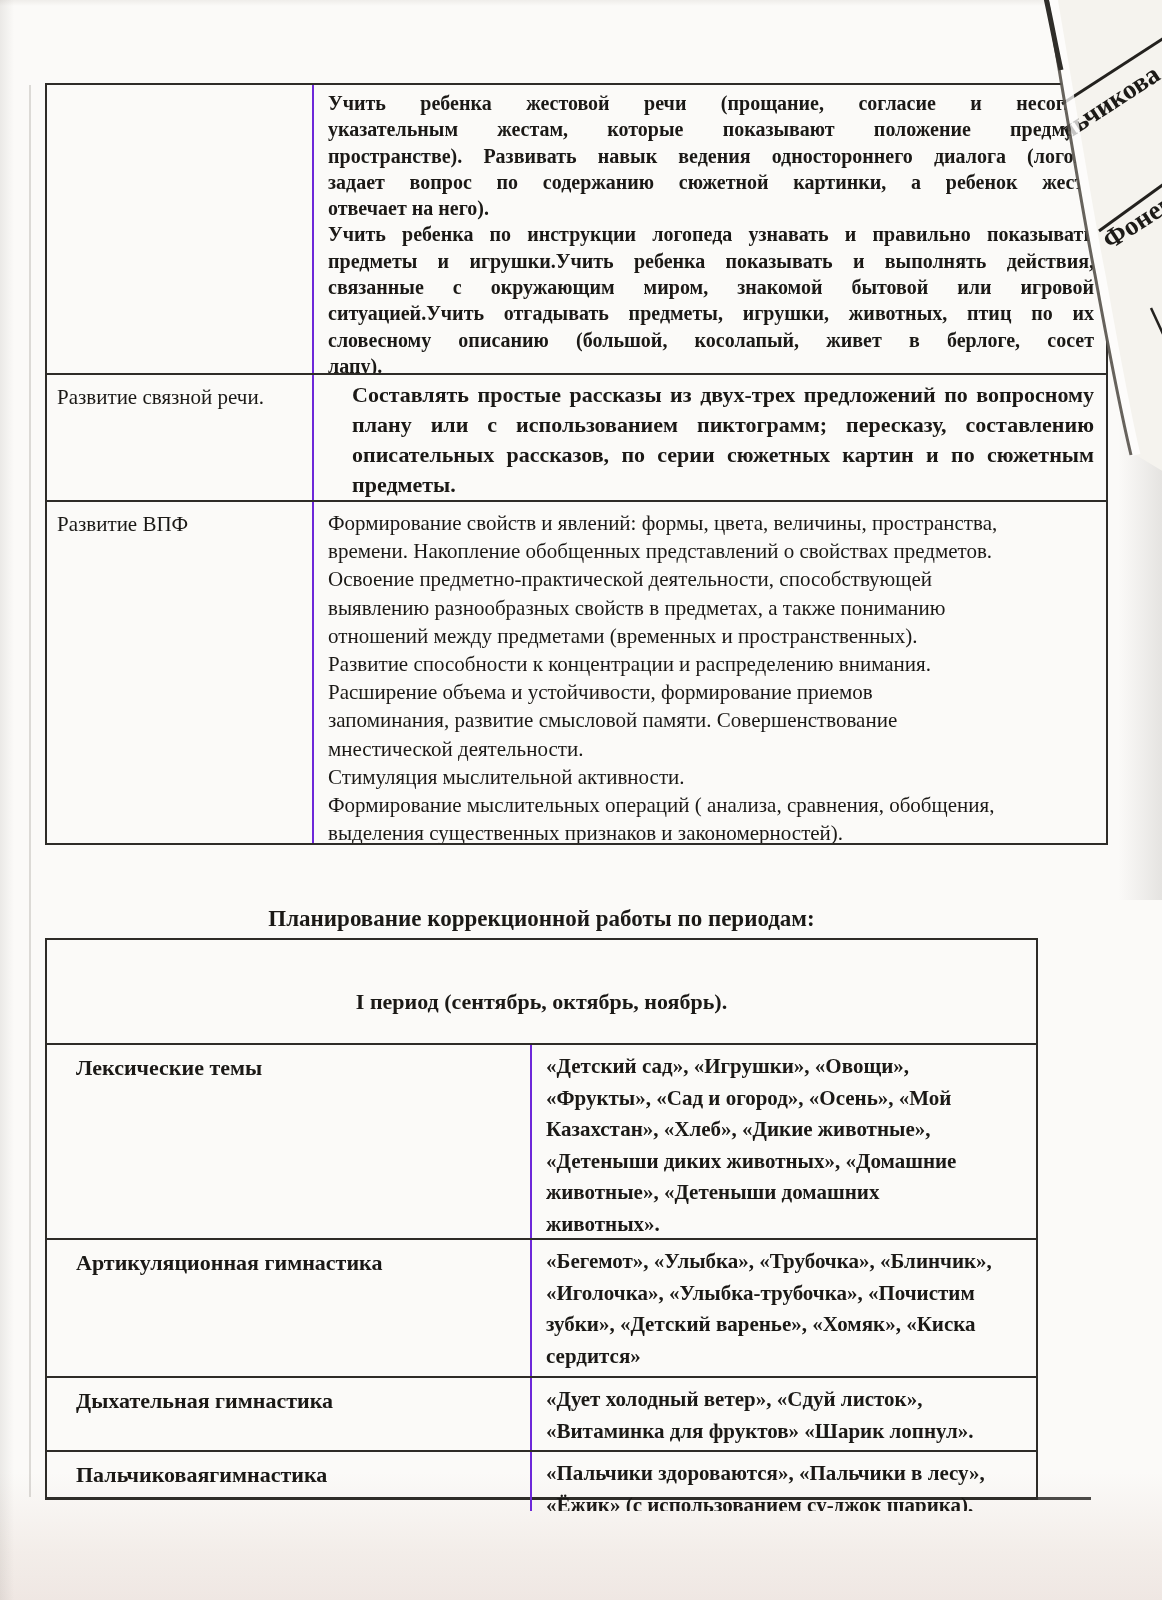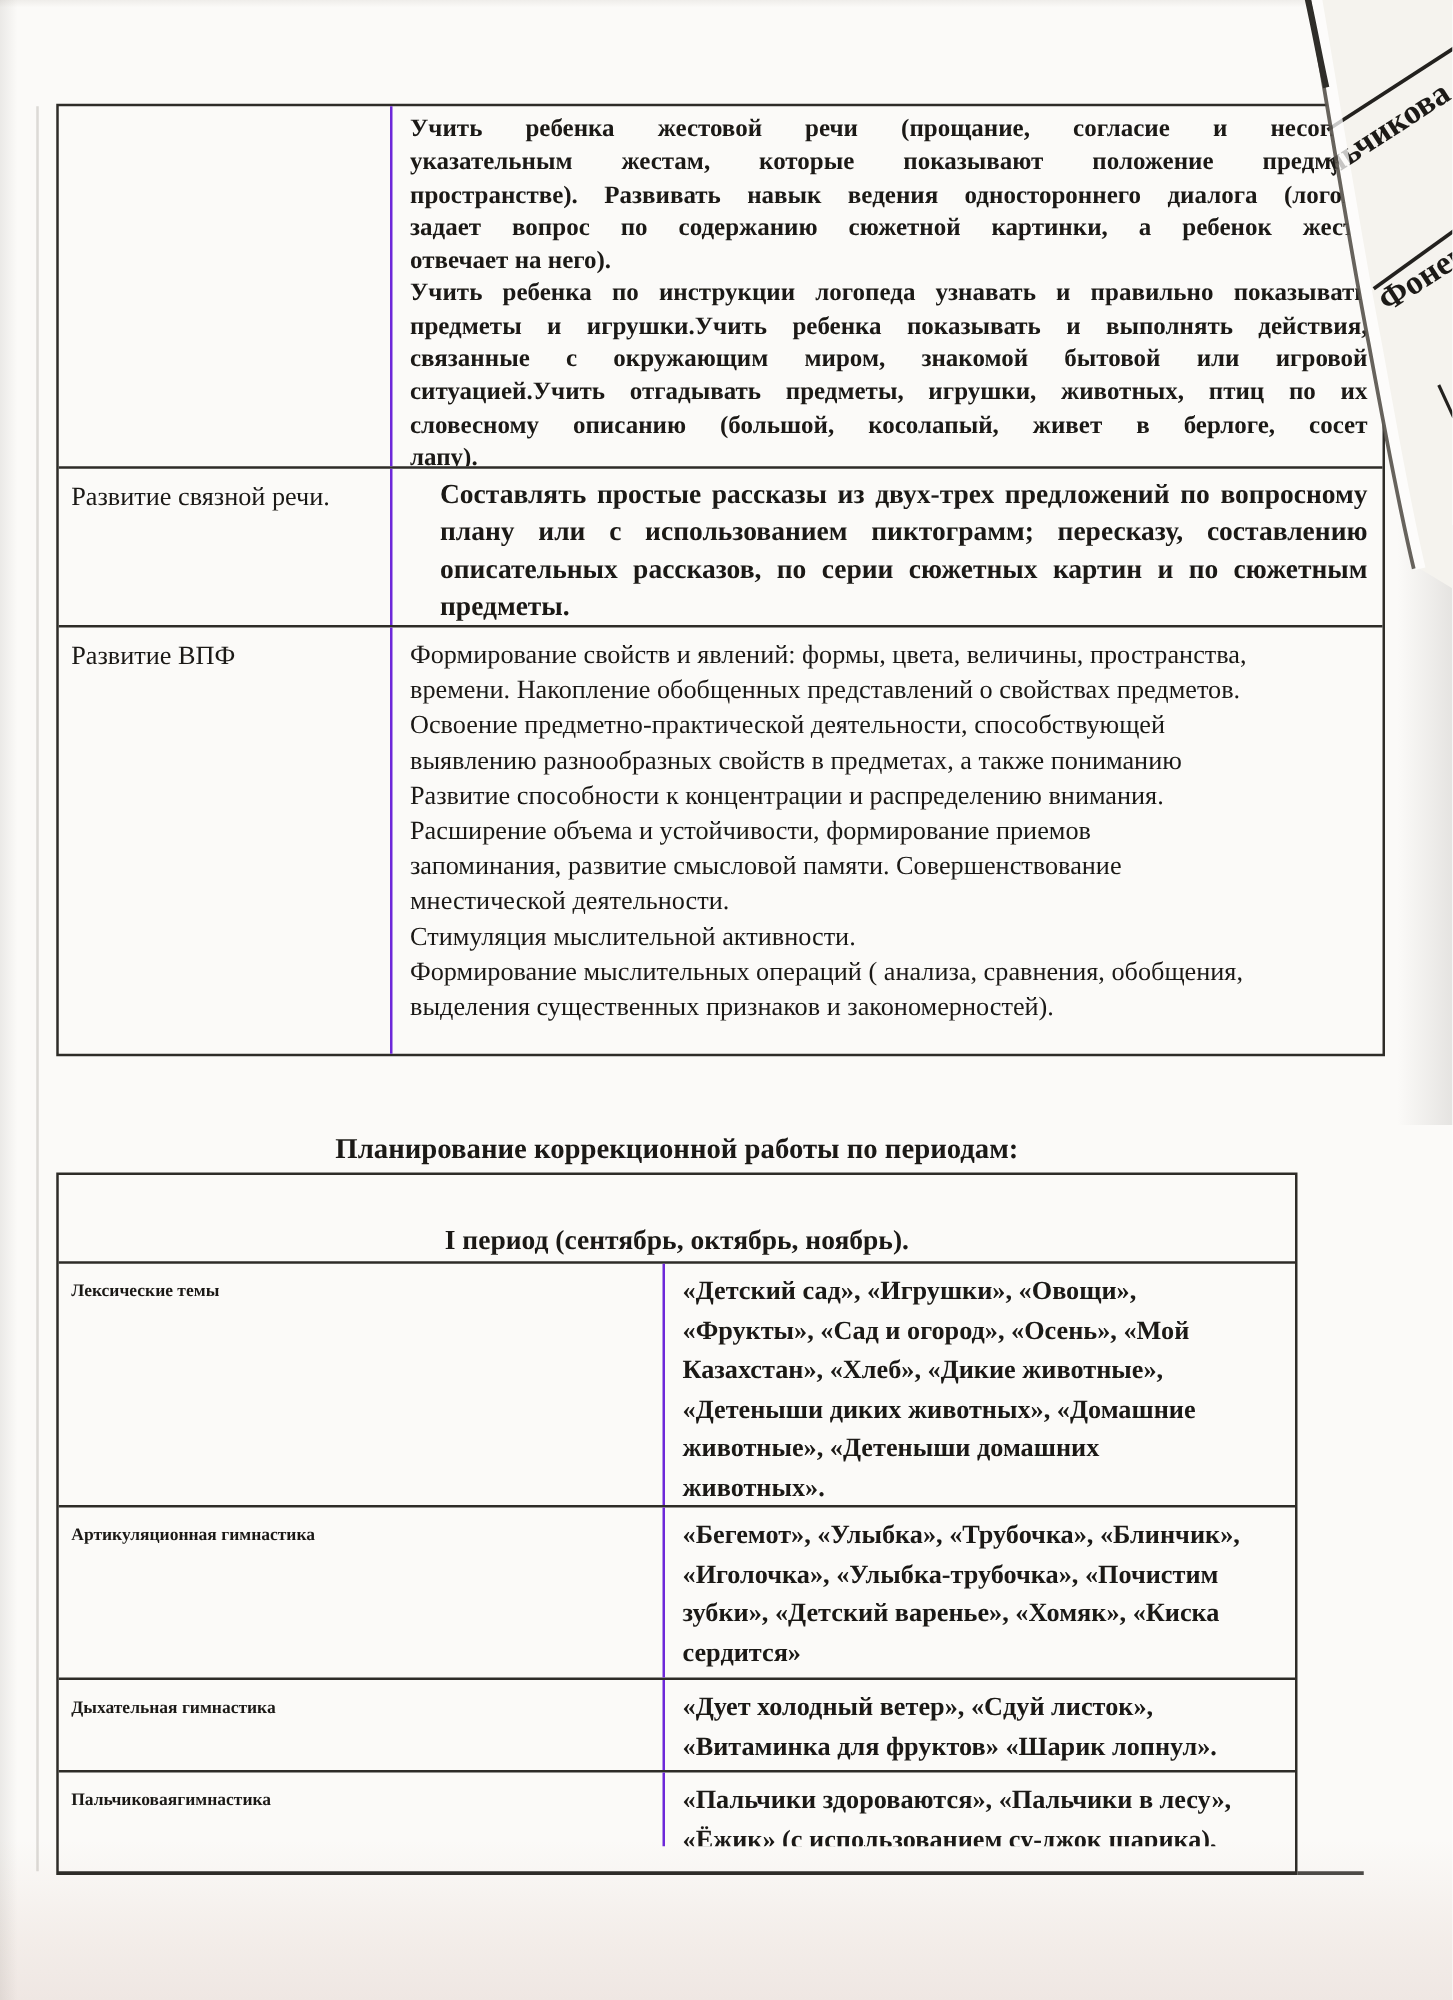--- a/index.html
+++ b/index.html
@@ -35,28 +35,28 @@
 
   
   #heading{
     position:absolute;left:45px;top:906px;width:993px;
     text-align:center;font-weight:bold;font-size:23px;
   }
 
   
   #t2{left:45px;top:938px;width:993px;height:562px;border-bottom-width:3px;}
   #t2 .trow{grid-template-columns:485px 1fr;}
-  #t2 .hdr{height:71px;display:flex;align-items:flex-end;justify-content:center;
-           padding-bottom:4px;box-sizing:border-box;border-bottom:2px solid #2e2c28;
+  #t2 .hdr{height:105px;display:flex;align-items:flex-end;justify-content:center;
+           padding-bottom:28px;box-sizing:border-box;border-bottom:2px solid #2e2c28;
            font-weight:bold;font-size:22px;}
   #t2 .ra{height:195px;}
   #t2 .rb{height:138px;}
   #t2 .rc{height:74px;}
   #t2 .rd{height:59px;border-bottom:none;border-radius:27px;}
-  #t2 .lbl{font-weight:bold;font-size:14px;line-height:28px;padding-top:9px;}
+  #t2 .lbl{font-weight:bold;font-size:22px;line-height:28px;padding-top:9px;margin-left:19px;}
   #t2 .cnt{font-weight:bold;font-size:21px;line-height:31.5px;padding-top:6px;}
 
   
   #border-ext{position:absolute;left:1038px;top:1497px;width:53px;height:3px;background:#2e2c28;opacity:.85;}
 
   
   #left-fold{position:absolute;left:29px;top:85px;width:2px;height:1412px;
              background:rgba(110,104,96,.22);}
 
   
@@ -101,20 +101,21 @@
           <div>предметы.</div>
         </div>
     </div>
     <div class="trow r3">
       <div class="lbl">Развитие ВПФ</div>
       <div class="cnt plain">
           <div>Формирование свойств и явлений: формы, цвета, величины, пространства,</div>
           <div>времени. Накопление обобщенных представлений о свойствах предметов.</div>
           <div>Освоение предметно-практической деятельности, способствующей</div>
           <div>выявлению разнообразных свойств в предметах, а также пониманию</div>
+          <div>отношений между предметами (временных и пространственных).</div>
           <div>Развитие способности к концентрации и распределению внимания.</div>
           <div>Расширение объема и устойчивости, формирование приемов</div>
           <div>запоминания, развитие смысловой памяти. Совершенствование</div>
           <div>мнестической деятельности.</div>
           <div>Стимуляция мыслительной активности.</div>
           <div>Формирование мыслительных операций ( анализа, сравнения, обобщения,</div>
           <div>выделения существенных признаков и закономерностей).</div>
         </div>
     </div>
   </div>

